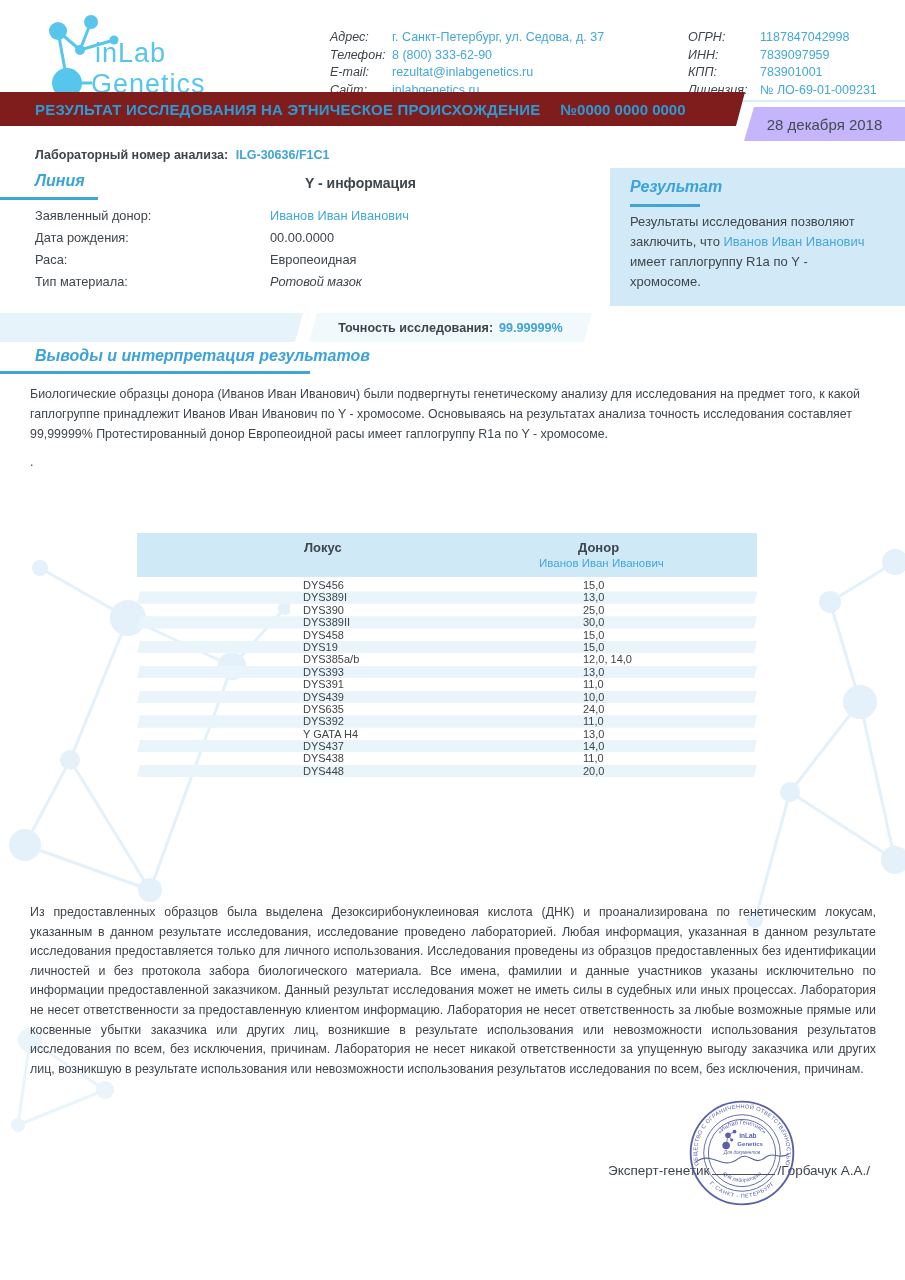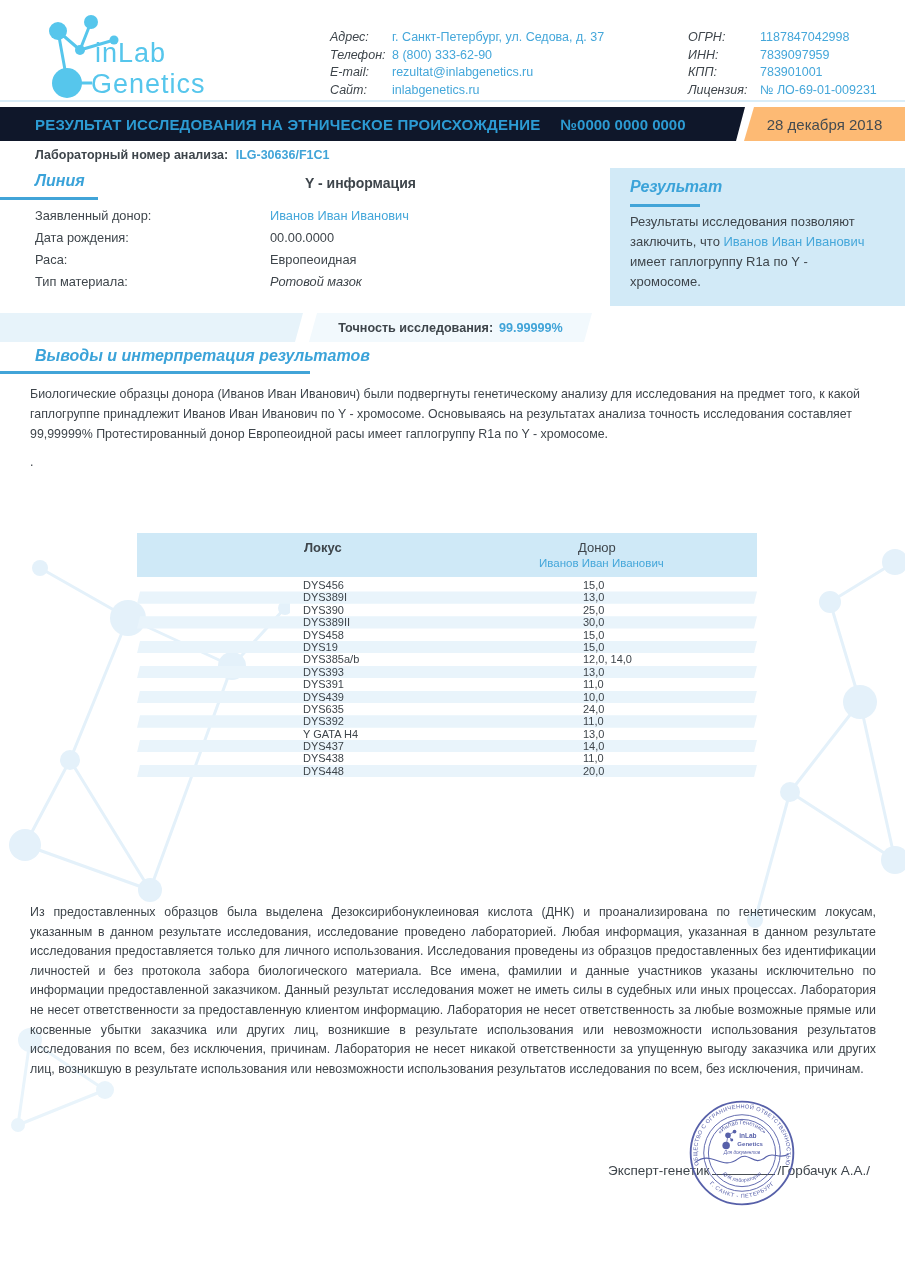--- a/index.html
+++ b/index.html
@@ -11,25 +11,25 @@
   .contacts{position:absolute;left:330px;top:29px;}
   .legal{position:absolute;left:688px;top:29px;}
   .info-row{display:flex;line-height:17.5px;font-size:12.5px;}
   .info-label{font-style:italic;color:#3e454b;}
   .contacts .info-label{width:62px;}
   .legal .info-label{width:72px;}
   .info-value{color:#45a7da;white-space:nowrap;}
   .top-sep{position:absolute;left:0;top:100px;width:905px;height:2px;background:#d9edf8;}
 
   
-  .titlebar{position:absolute;left:0;top:107px;width:745px;height:34px;background:#0f172a;
+  .titlebar{position:absolute;left:0;top:92px;width:745px;height:34px;background:#7f1d1d;
             clip-path:polygon(0 0,745px 0,736px 34px,0 34px);display:flex;align-items:center;}
   .titlebar .t1{margin-left:35px;font-size:15px;font-weight:bold;color:#2c9bd3;letter-spacing:.2px;white-space:nowrap;}
   .titlebar .t2{margin-left:20px;font-size:15px;font-weight:bold;color:#2c9bd3;white-space:nowrap;}
-  .datebox{position:absolute;left:744px;top:107px;width:161px;height:34px;background:#fdba74;
+  .datebox{position:absolute;left:744px;top:107px;width:161px;height:34px;background:#c4b5fd;
            clip-path:polygon(10px 0,161px 0,161px 34px,0 34px);display:flex;align-items:center;justify-content:center;}
   .datebox span{font-size:15px;color:#44４b50;color:#444b50;}
 
   .labnum{position:absolute;left:35px;top:148px;font-size:12.5px;font-weight:bold;}
   .labnum .lv{color:#41a4d8;margin-left:4px;}
 
   
   .sec-heading{font-size:16px;font-weight:bold;font-style:italic;color:#3ba3d9;}
   .h-line{position:absolute;height:3px;background:#41a4d8;}
   .line-heading{position:absolute;left:35px;top:172px;}
@@ -60,21 +60,21 @@
   
   .conc-heading{position:absolute;left:35px;top:347px;}
   .conc-underline{left:0;top:371px;width:310px;}
   .conc-par{position:absolute;left:30px;top:385px;width:845px;margin:0;font-size:12.4px;line-height:1.6;}
   .conc-dot{position:absolute;left:30px;top:455px;font-size:12.4px;}
 
   
   .tbl{position:absolute;left:137px;top:533px;width:620px;}
   .thead{position:relative;height:44px;background:#cfe9f7;}
   .h-c1{position:absolute;left:167px;top:7px;font-size:13px;font-weight:bold;}
-  .h-c2{position:absolute;left:441px;top:7px;font-size:13px;font-weight:normal;}
+  .h-c2{position:absolute;left:441px;top:7px;font-size:13px;font-weight:bold;}
   .h-sub{position:absolute;left:402px;top:24px;font-size:11.5px;color:#45a7da;}
   .tbody{position:relative;margin-top:2px;}
   .trow{position:relative;height:12.4px;font-size:11px;line-height:12.6px;}
   .trow:nth-child(even)::before{content:"";position:absolute;left:0;top:0;right:0;bottom:0;
       background:#e9f4fb;clip-path:polygon(3px 0,100% 0,calc(100% - 3px) 100%,0 100%);}
   .trow .c1{position:absolute;left:166px;}
   .trow .c2{position:absolute;left:446px;}
 
   
   .disclaimer{position:absolute;left:30px;top:903px;width:846px;margin:0;font-size:12.4px;line-height:1.58;text-align:justify;}

